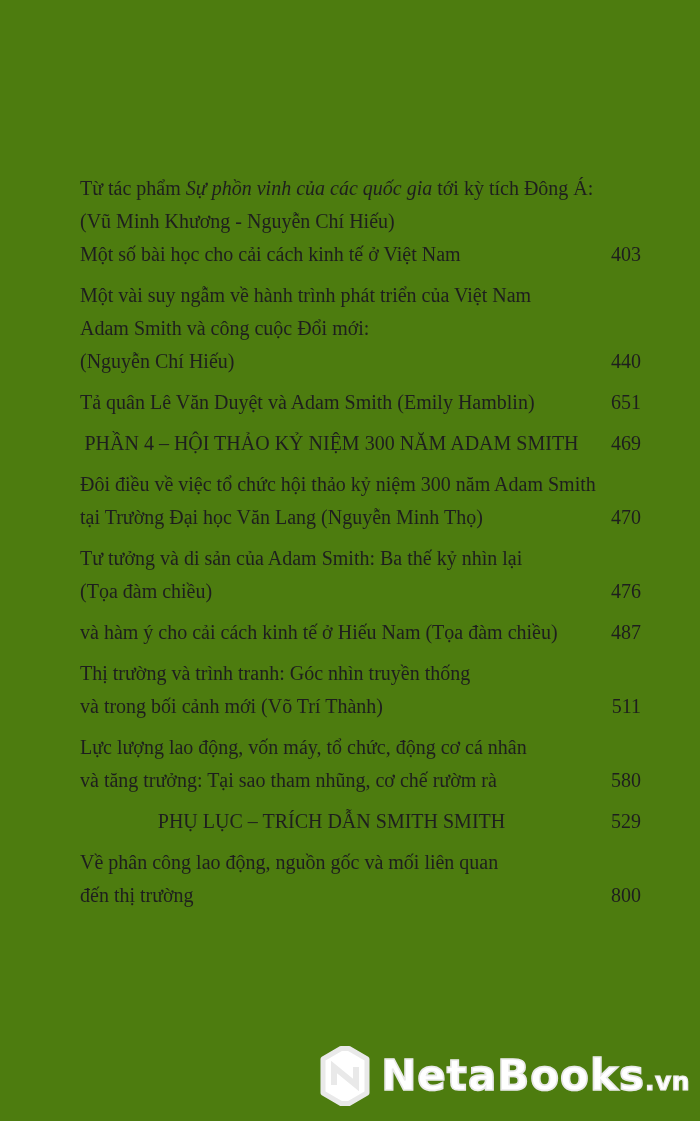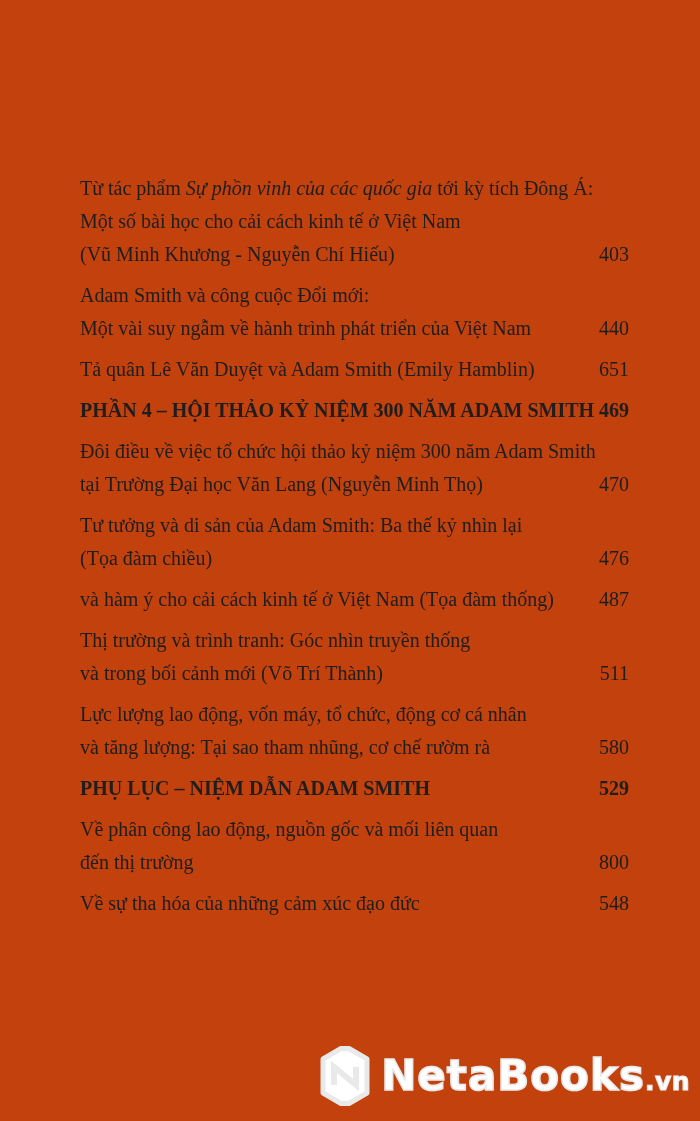--- a/index.html
+++ b/index.html
@@ -8,50 +8,51 @@
     height: 1121px;
     background: #ffffff;
     font-family: "Liberation Serif", "DejaVu Serif", serif;
     color: #1e1e1e;
     overflow: hidden;
   }
   .page {
     position: relative;
     width: 700px;
     height: 1121px;
-    background: #c2410c;
+    background: #4d7c0f;
   }
   .toc {
     position: absolute;
     left: 80px;
     top: 172px;
     width: 561px;
   }
   .entry {
     position: relative;
     margin-bottom: 8px;
     font-size: 20px;
     line-height: 33px;
   }
   .entry.section {
     margin-top: 4px;
-    font-weight: bold;
+    font-weight: normal;
+    text-align: center;
   }
   .entry .lines {
     padding-right: 58px;
   }
   .entry .line {
     white-space: nowrap;
   }
   .entry .line .italic {
     font-style: italic;
   }
   .entry .page-num {
     position: absolute;
-    right: 12px;
+    right: 0;
     bottom: 0;
     line-height: 33px;
   }
   .watermark {
     position: absolute;
     right: 10px;
     bottom: 14px;
     display: flex;
     align-items: center;
     user-select: none;
@@ -80,29 +81,30 @@
 </style>
 </head>
 <body>
 
 <div class="page">
 
   <div class="toc">
       <div class="entry item">
       <div class="lines">
           <div class="line"><span>Từ tác phẩm </span><span class="italic">Sự phồn vinh của các quốc gia</span><span> tới kỳ tích Đông Á:</span></div>
+          <div class="line"><span>(Vũ Minh Khương - Nguyễn Chí Hiếu)</span></div>
           <div class="line"><span>Một số bài học cho cải cách kinh tế ở Việt Nam</span></div>
-          <div class="line"><span>(Vũ Minh Khương - Nguyễn Chí Hiếu)</span></div>
         </div>
       <div class="page-num">403</div>
     </div>
       <div class="entry item">
       <div class="lines">
+          <div class="line"><span>Một vài suy ngẫm về hành trình phát triển của Việt Nam</span></div>
           <div class="line"><span>Adam Smith và công cuộc Đổi mới:</span></div>
-          <div class="line"><span>Một vài suy ngẫm về hành trình phát triển của Việt Nam</span></div>
+          <div class="line"><span>(Nguyễn Chí Hiếu)</span></div>
         </div>
       <div class="page-num">440</div>
     </div>
       <div class="entry item">
       <div class="lines">
           <div class="line"><span>Tả quân Lê Văn Duyệt và Adam Smith (Emily Hamblin)</span></div>
         </div>
       <div class="page-num">651</div>
     </div>
       <div class="entry section">
@@ -120,56 +122,50 @@
     </div>
       <div class="entry item">
       <div class="lines">
           <div class="line"><span>Tư tưởng và di sản của Adam Smith: Ba thế kỷ nhìn lại</span></div>
           <div class="line"><span>(Tọa đàm chiều)</span></div>
         </div>
       <div class="page-num">476</div>
     </div>
       <div class="entry item">
       <div class="lines">
-          <div class="line"><span>và hàm ý cho cải cách kinh tế ở Việt Nam (Tọa đàm thống)</span></div>
+          <div class="line"><span>và hàm ý cho cải cách kinh tế ở Hiếu Nam (Tọa đàm chiều)</span></div>
         </div>
       <div class="page-num">487</div>
     </div>
       <div class="entry item">
       <div class="lines">
           <div class="line"><span>Thị trường và trình tranh: Góc nhìn truyền thống</span></div>
           <div class="line"><span>và trong bối cảnh mới (Võ Trí Thành)</span></div>
         </div>
       <div class="page-num">511</div>
     </div>
       <div class="entry item">
       <div class="lines">
           <div class="line"><span>Lực lượng lao động, vốn máy, tổ chức, động cơ cá nhân</span></div>
-          <div class="line"><span>và tăng lượng: Tại sao tham nhũng, cơ chế rườm rà</span></div>
+          <div class="line"><span>và tăng trưởng: Tại sao tham nhũng, cơ chế rườm rà</span></div>
         </div>
       <div class="page-num">580</div>
     </div>
       <div class="entry section">
       <div class="lines">
-          <div class="line"><span>PHỤ LỤC – NIỆM DẪN ADAM SMITH</span></div>
+          <div class="line"><span>PHỤ LỤC – TRÍCH DẪN SMITH SMITH</span></div>
         </div>
       <div class="page-num">529</div>
     </div>
       <div class="entry item">
       <div class="lines">
           <div class="line"><span>Về phân công lao động, nguồn gốc và mối liên quan</span></div>
           <div class="line"><span>đến thị trường</span></div>
         </div>
       <div class="page-num">800</div>
-    </div>
-      <div class="entry item">
-      <div class="lines">
-          <div class="line"><span>Về sự tha hóa của những cảm xúc đạo đức</span></div>
-        </div>
-      <div class="page-num">548</div>
     </div>
     </div>
 
   <div class="watermark">
     <svg class="wm-logo" viewBox="0 0 52 62" fill="none" xmlns="http://www.w3.org/2000/svg">
       <path d="M22 3.5 L30 3.5 L48 14 L48 48 L30 58.5 L22 58.5 L4 48 L4 14 Z" stroke="#e9e9e9" stroke-width="5" stroke-linejoin="round" fill="#ffffff"></path>
       <path d="M15 40 L15 22 L37 40 L37 22" stroke="#e9e9e9" stroke-width="6" stroke-linejoin="miter" fill="none"></path>
     </svg>
     <div class="wm-text">
       <span>NetaBooks</span><span class="wm-suffix">.vn</span>

